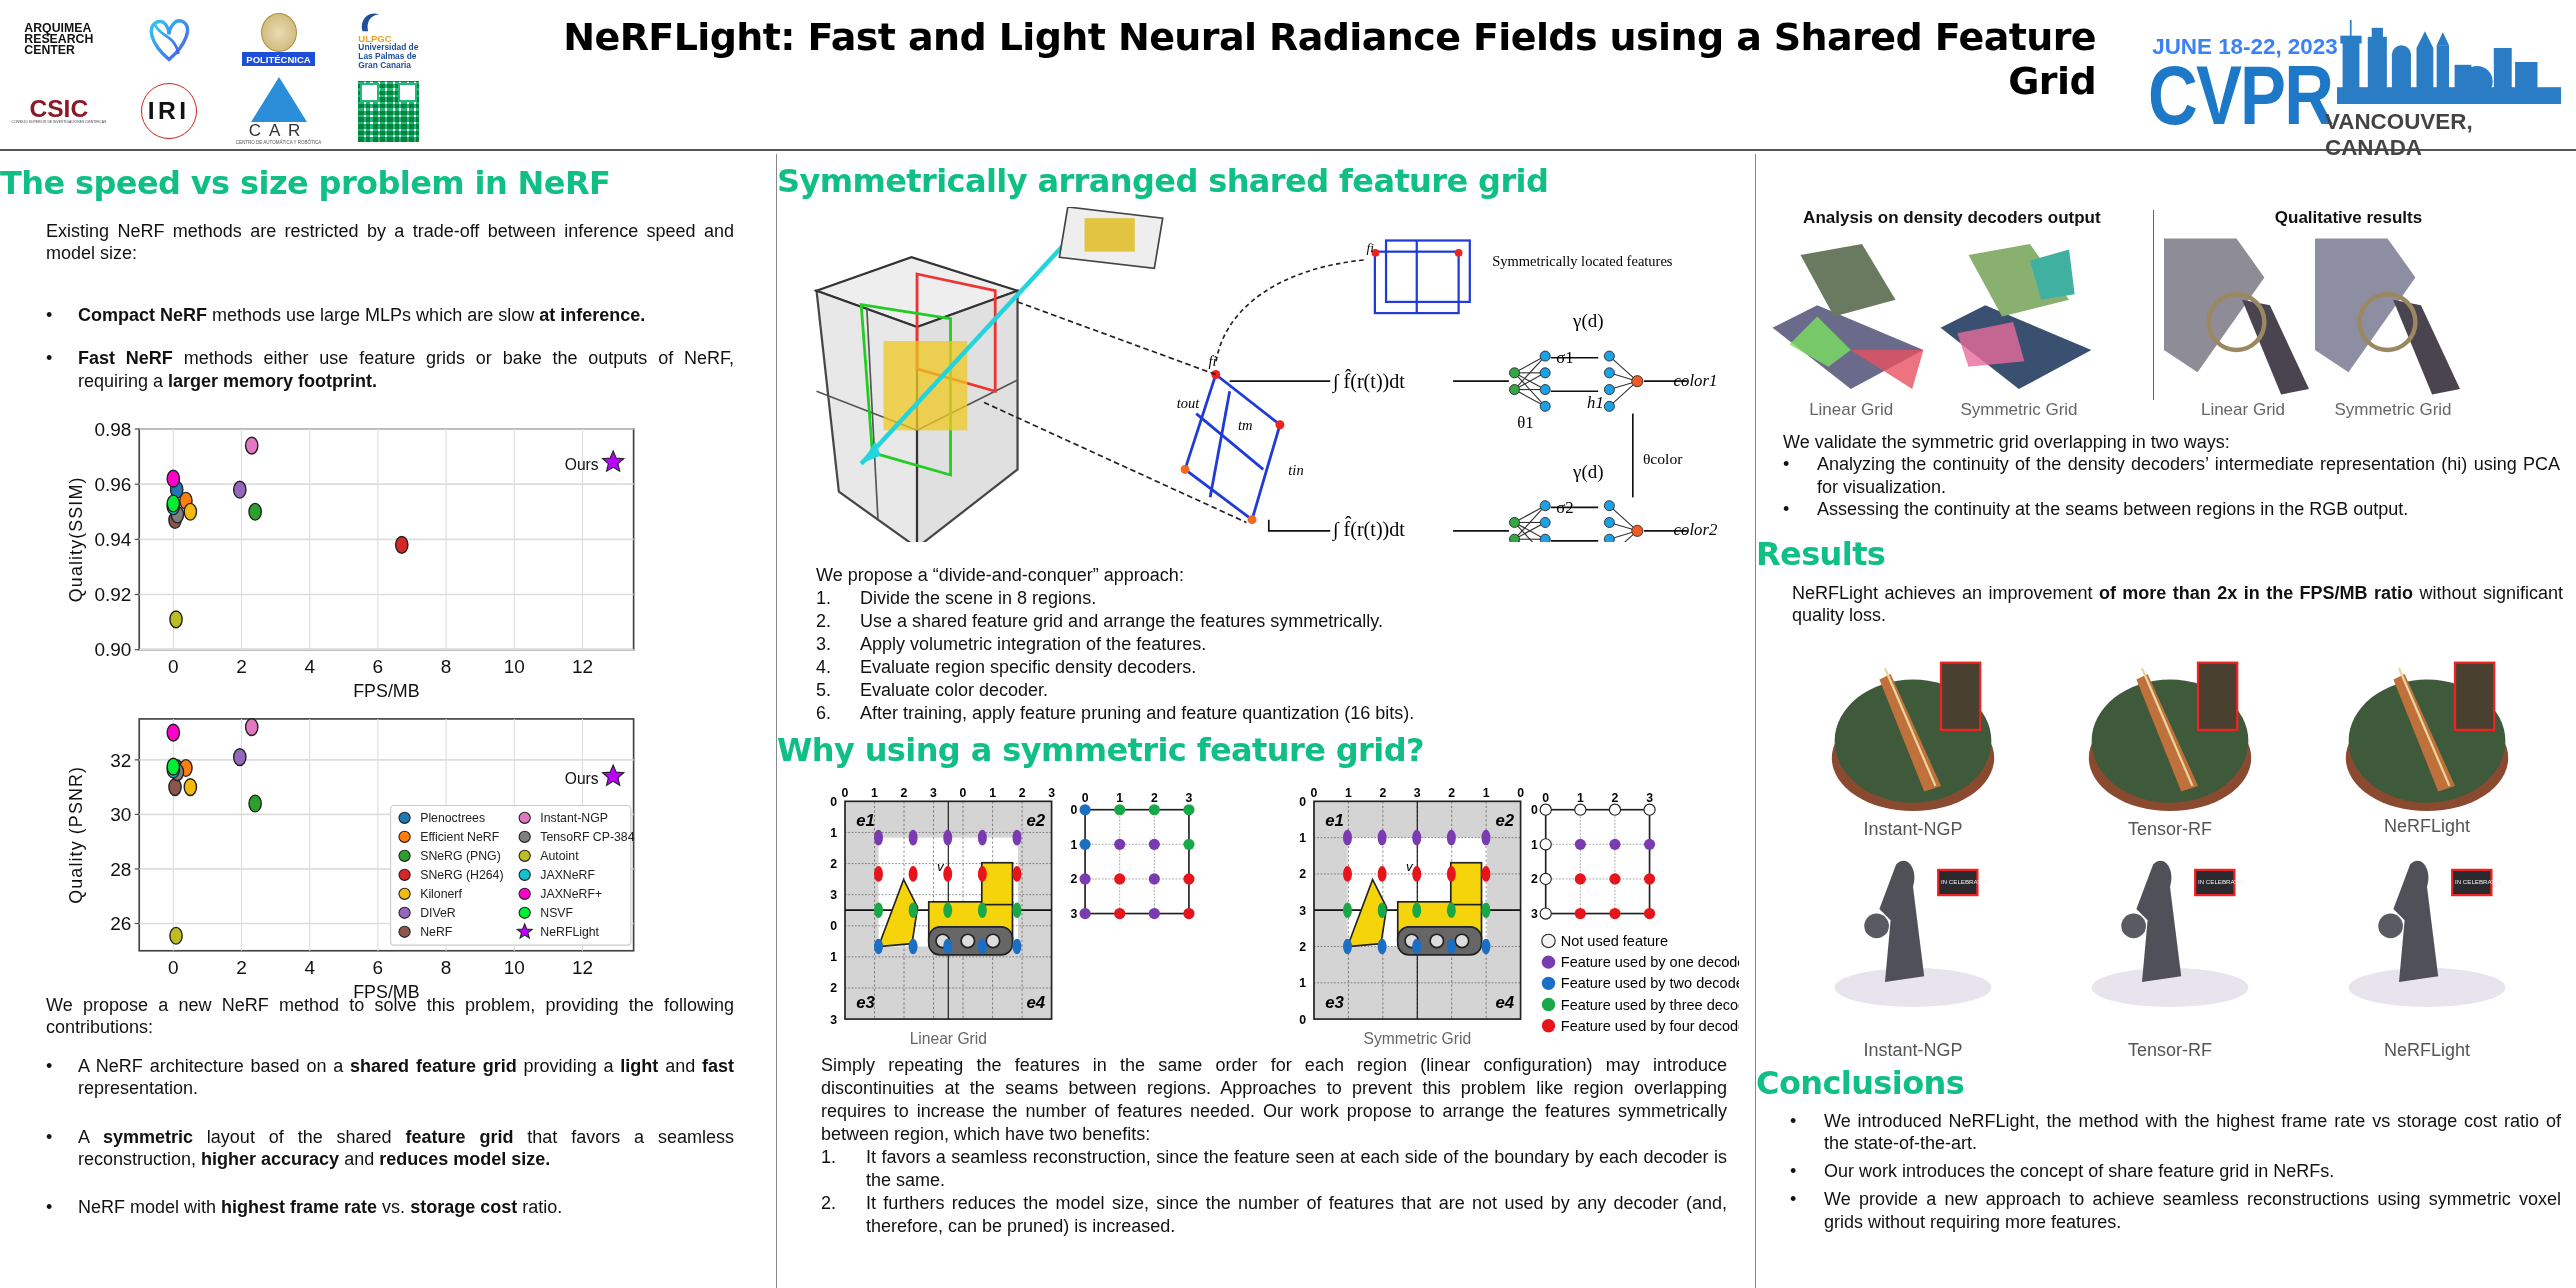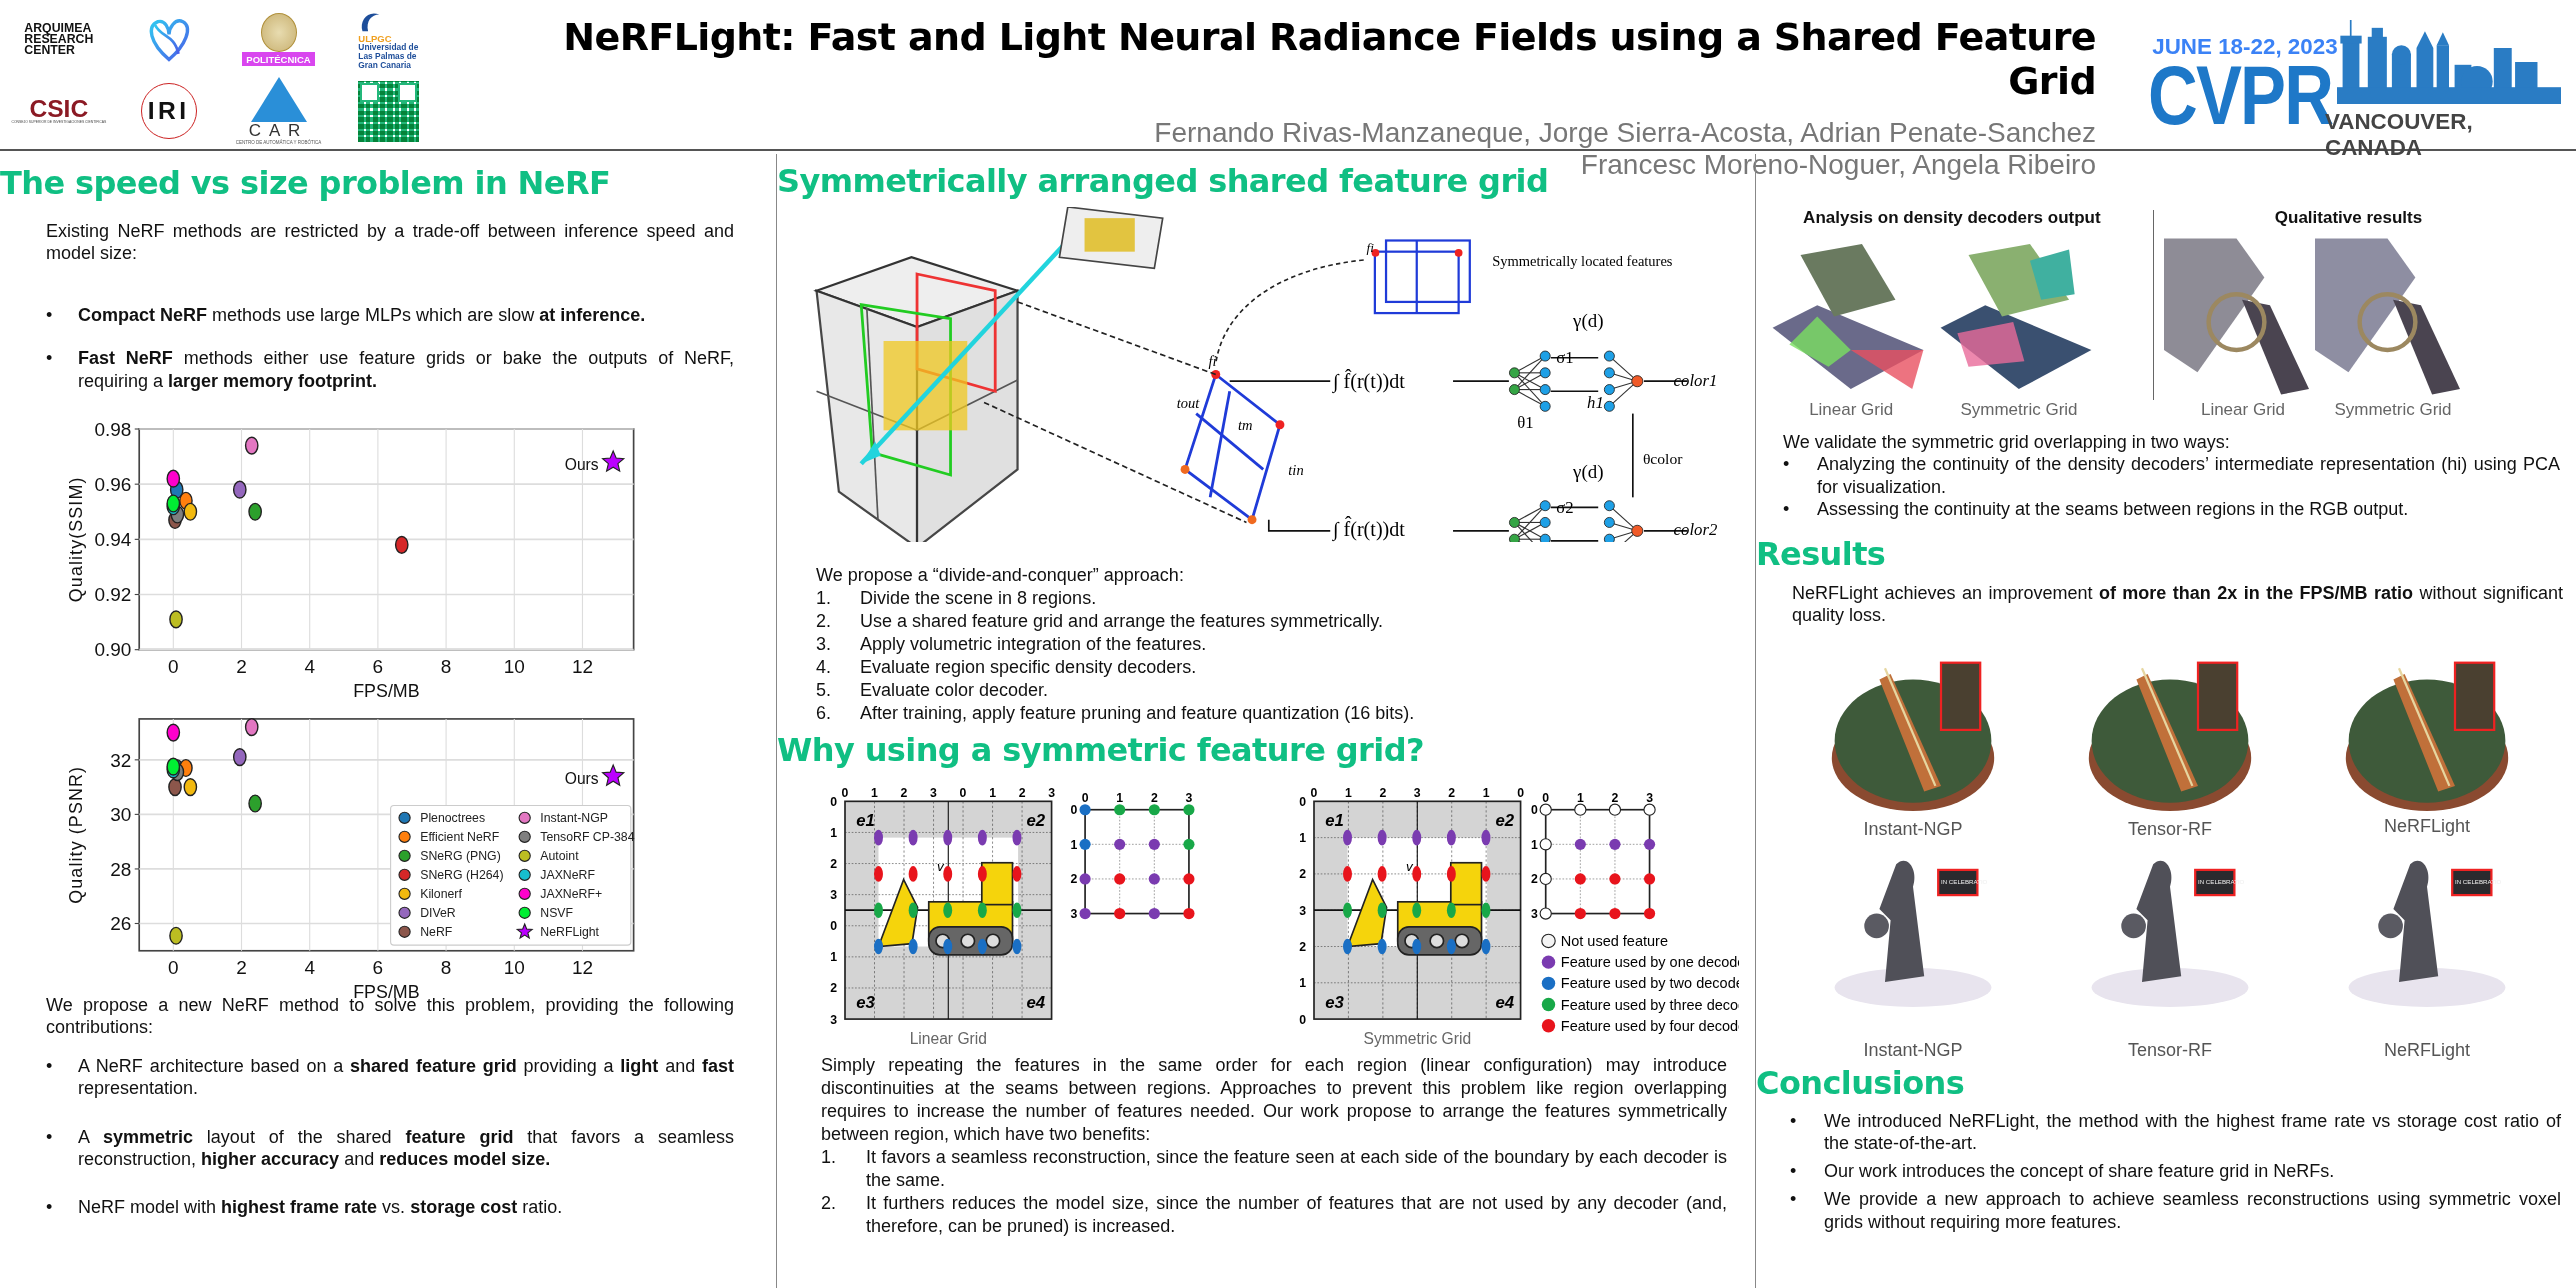--- a/index.html
+++ b/index.html
@@ -7,21 +7,21 @@
   body { font-family: "Liberation Sans", "DejaVu Sans", sans-serif; color: #111; position: relative; }
 
   
   .header { position: absolute; left: 0; top: 0; width: 2576px; height: 151px; border-bottom: 2.2px solid #555; }
   .logos { position: absolute; left: 5.6px; top: 5.6px; width: 436px; height: 140px;
            display: grid; grid-template-columns: repeat(4, 1fr); grid-template-rows: 1fr 1fr; gap: 3.4px; }
   .logo { display: flex; align-items: center; justify-content: center; flex-direction: column; }
   .logo-arquimea { font-weight: 900; font-size: 12.3px; line-height: 11.2px; color: #111; position: relative; text-align: left; }
   .logo-arquimea .ghost { position: absolute; left: 11.2px; top: -7.8px; font-size: 39px; color: #3ed9a0; opacity: .7; z-index: -1; font-weight: 900; }
   .logo-politecnica .shield { width: 36px; height: 39px; border-radius: 50%; border: 1.7px double #b0903a; background: radial-gradient(#e8dcb0, #c8b070); }
-  .logo-politecnica .band { margin-top: 0; background: #d946ef; color: #fff; font-size: 9.5px; padding: 1.7px 4.5px; font-weight: bold; }
+  .logo-politecnica .band { margin-top: 0; background: #1d4ed8; color: #fff; font-size: 9.5px; padding: 1.7px 4.5px; font-weight: bold; }
   .logo-ulpgc { font-weight: bold; font-size: 8.4px; line-height: 9px; color: #1e4e9a; text-align: left; }
   .logo-ulpgc .ul { color: #f0a020; font-size: 9.5px; }
   .logo-csic { font-weight: 900; font-size: 24.6px; color: #8b1a24; text-align: center; line-height: 22.4px; }
   .logo-csic small { display: block; font-size: 3.4px; color: #444; font-weight: normal; line-height: 4.5px; }
   .logo-iri { width: 56px; height: 56px; border-radius: 50%; border: 1.1px solid #c22; display: flex; align-items: center; justify-content: center;
               font-weight: 900; font-size: 24.6px; color: #111; letter-spacing: 3.4px; }
   .logo-car .tri { width: 0; height: 0; border-left: 28px solid transparent; border-right: 28px solid transparent; border-bottom: 45px solid #2a8fd8; }
   .logo-car .txt { font-size: 17px; letter-spacing: 7.8px; color: #333; line-height: 18px; }
   .logo-car .sub { font-size: 4.5px; color: #555; }
   .qr { width: 61px; height: 61px; background:
@@ -156,24 +156,20 @@
       <div class="txt">CAR</div>
       <div class="sub">CENTRO DE AUTOMÁTICA Y ROBÓTICA</div>
     </div>
     <div class="logo">
       <div class="qr"></div>
     </div>
   </div>
 
   <div class="title-block">
     <div class="title">NeRFLight: Fast and Light Neural Radiance Fields using a Shared Feature Grid</div>
-    <div class="authors">
-      <div>Fernando Rivas-Manzaneque, Jorge Sierra-Acosta, Adrian Penate-Sanchez</div>
-      <div>Francesc Moreno-Noguer, Angela Ribeiro</div>
-    </div>
   </div>
 
   <div class="cvpr">
     <svg class="skyline" viewBox="0 0 400 150">
       <g fill="#2a7cc4">
         <rect x="10" y="40" width="30" height="110"></rect>
           <rect x="6" y="28" width="38" height="14"></rect>
           <rect x="23" y="0" width="3" height="30"></rect>
         <rect x="55" y="30" width="34" height="120"></rect>
           <rect x="62" y="14" width="20" height="18"></rect>

